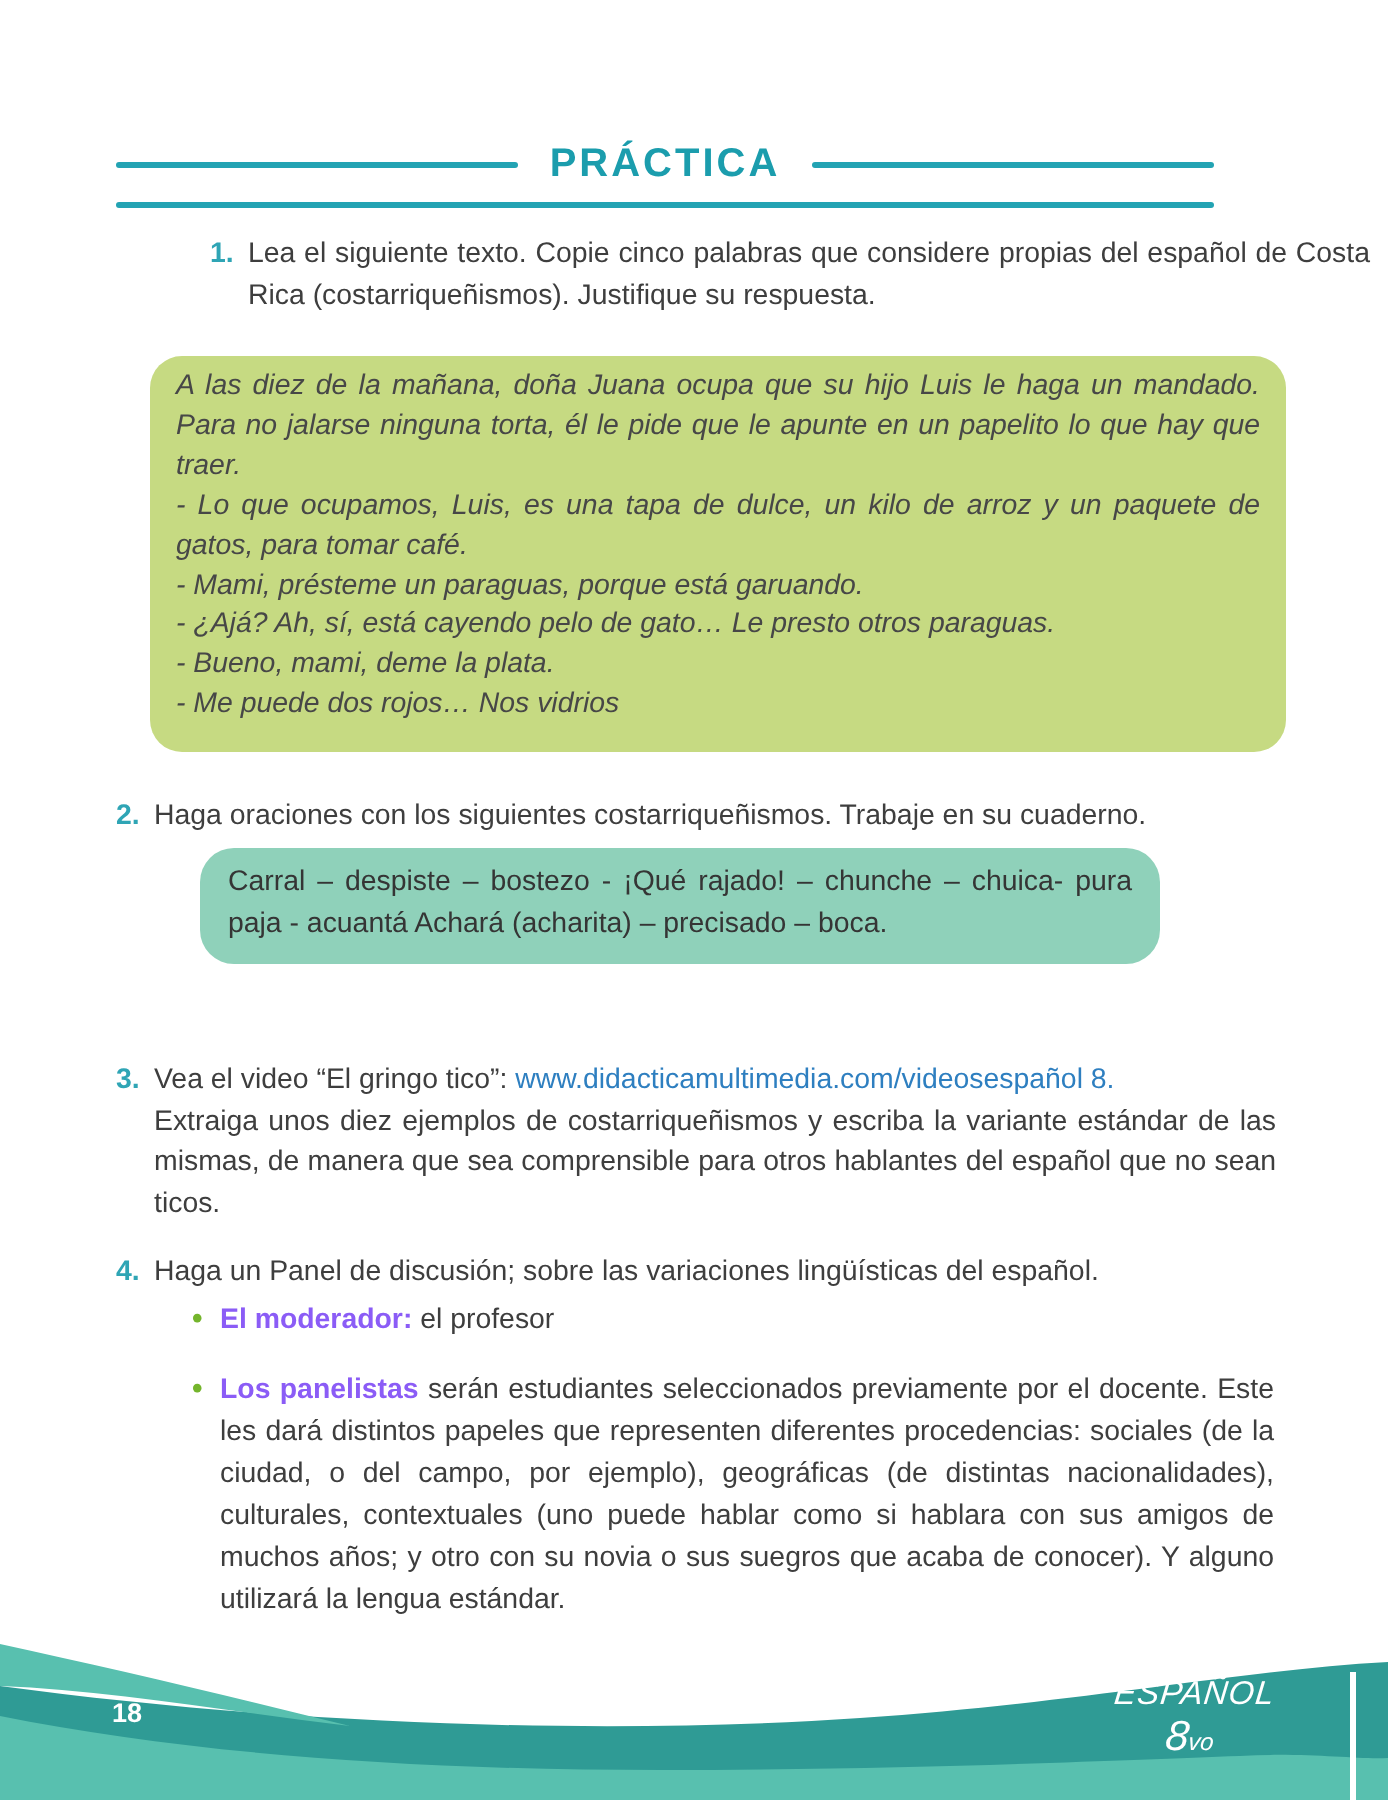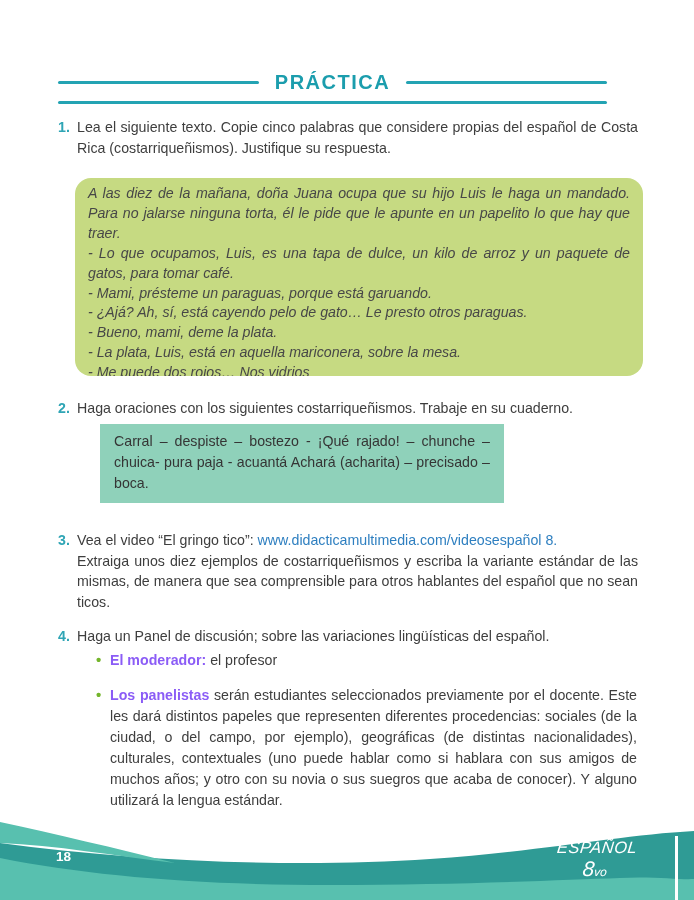--- a/index.html
+++ b/index.html
@@ -26,40 +26,40 @@
   
   .ex {
     position:absolute; left:58px; width:580px; box-sizing:border-box;
     font-size:14.2px; line-height:20.6px; text-align:justify;
     padding-left:19px; color:#3e3e3e;
   }
   .ex .num {
     display:inline-block; width:19px; margin-left:-19px;
     color:#2fa5b5; font-weight:bold; text-align:left;
   }
-  .ex1 { top:117px; }
+  .ex1 { top:117px;margin-left:47px; }
   .ex2 { top:398px; }
   .ex3 { top:530px; }
   .ex4 { top:626px; }
   .link { color:#2e7fc0; text-decoration:none; cursor:pointer; }
   .ex3-body { text-align:justify; }
 
   
   .reading-box {
     position:absolute; left:75px; top:178px; width:568px; height:198px;
     box-sizing:border-box; background:#c6da82; border-radius:16px;
     padding:6px 13px; font-style:italic; color:#474747;
     font-size:14.2px; line-height:19.9px; overflow:hidden;
   }
   .reading-box p { margin:0; text-align:justify; }
 
   
   .word-box {
-    position:absolute; left:100px; top:424px; width:404px;
-    box-sizing:border-box; background:#8fd1ba; border-radius:0;
+    position:absolute; left:100px; top:424px; width:480px;
+    box-sizing:border-box; background:#8fd1ba; border-radius:17px;
     padding:7px 14px 9px; font-size:14.2px; line-height:21px;
     color:#353535; text-align:justify;
   }
 
   
   .note {
     position:absolute; left:52px; top:484px; width:590px;
     font-style:italic; font-size:14.6px; color:#3c3c3c;
   }
 
@@ -110,21 +110,20 @@
   <div class="ex ex1">
     <span class="num">1.</span><span>Lea el siguiente texto. Copie cinco palabras que considere propias del español de Costa Rica (costarriqueñismos). Justifique su respuesta.</span>
   </div>
 
   <div class="reading-box">
     <p>A las diez de la mañana, doña Juana ocupa que su hijo Luis le haga un mandado. Para no jalarse ninguna torta, él le pide que le apunte en un papelito lo que hay que traer.</p>
     <p>- Lo que ocupamos, Luis, es una tapa de dulce, un kilo de arroz y un paquete de gatos, para tomar café.</p>
     <p>- Mami, présteme un paraguas, porque está garuando.</p>
     <p>- ¿Ajá? Ah, sí, está cayendo pelo de gato… Le presto otros paraguas.</p>
     <p>- Bueno, mami, deme la plata.</p>
-    <p>- La plata, Luis, está en aquella mariconera, sobre la mesa.</p>
     <p>- Me puede dos rojos…  Nos vidrios</p>
   </div>
 
   <div class="ex ex2">
     <span class="num">2.</span><span>Haga oraciones con los siguientes costarriqueñismos. Trabaje en su cuaderno.</span>
   </div>
 
   <div class="word-box">
     <span>Carral – despiste – bostezo - ¡Qué rajado! – chunche – chuica- pura paja - acuantá Achará (acharita) – precisado – boca.</span>
   </div>

